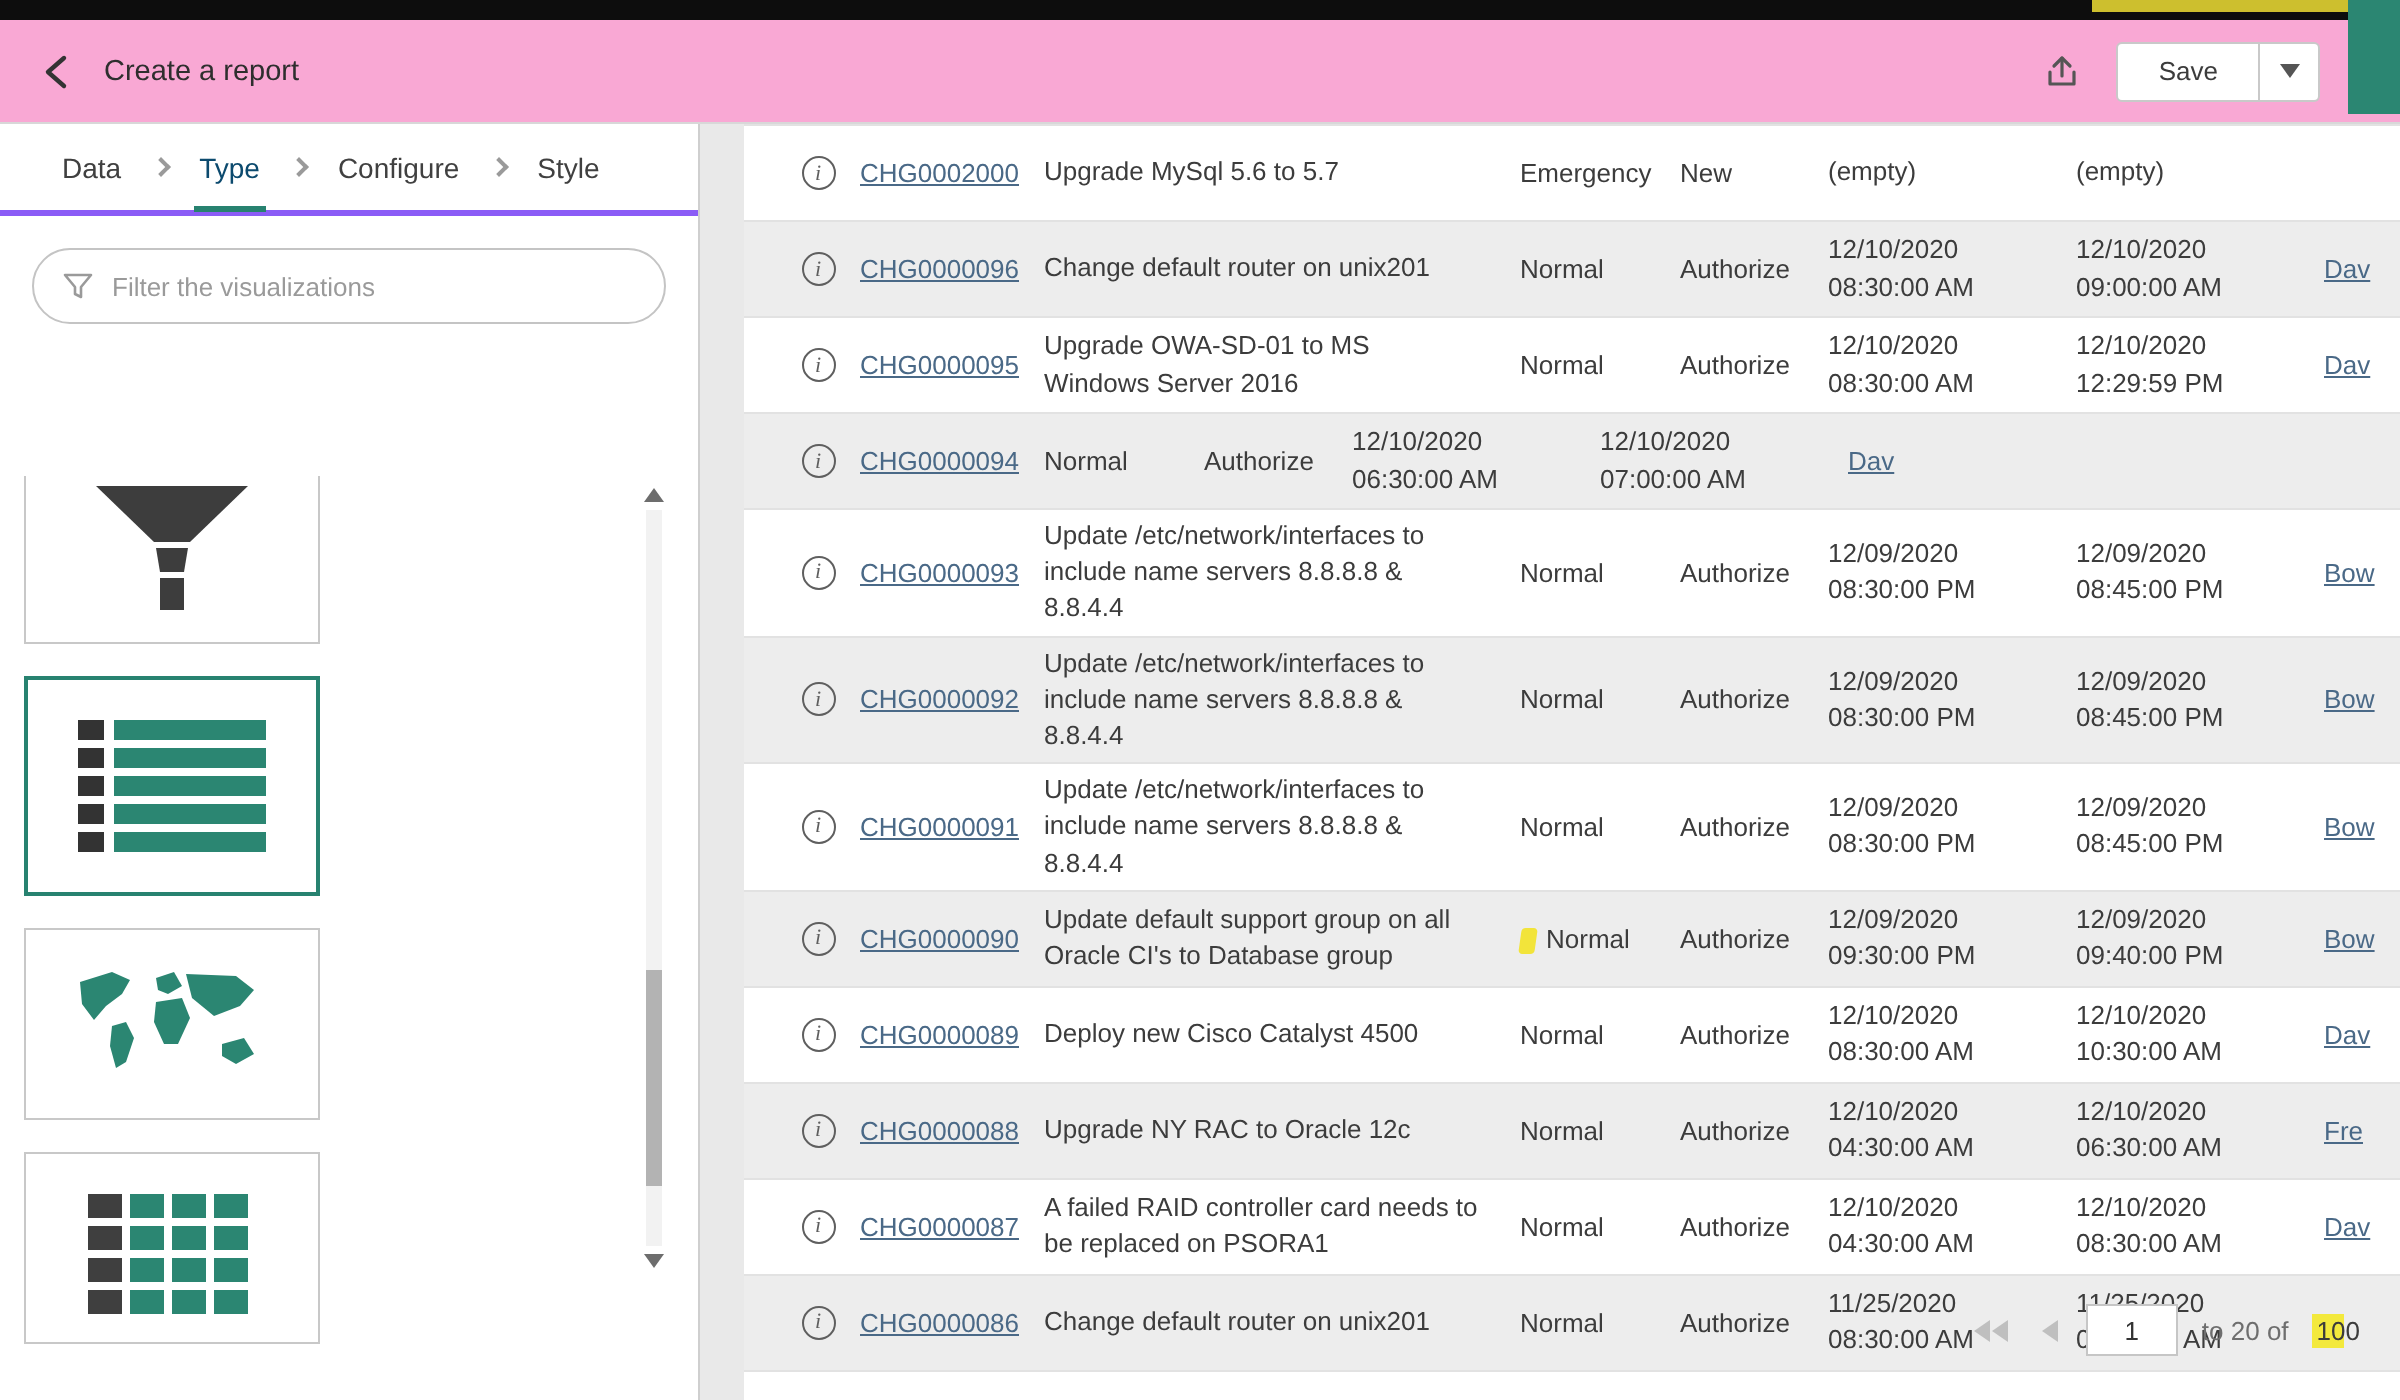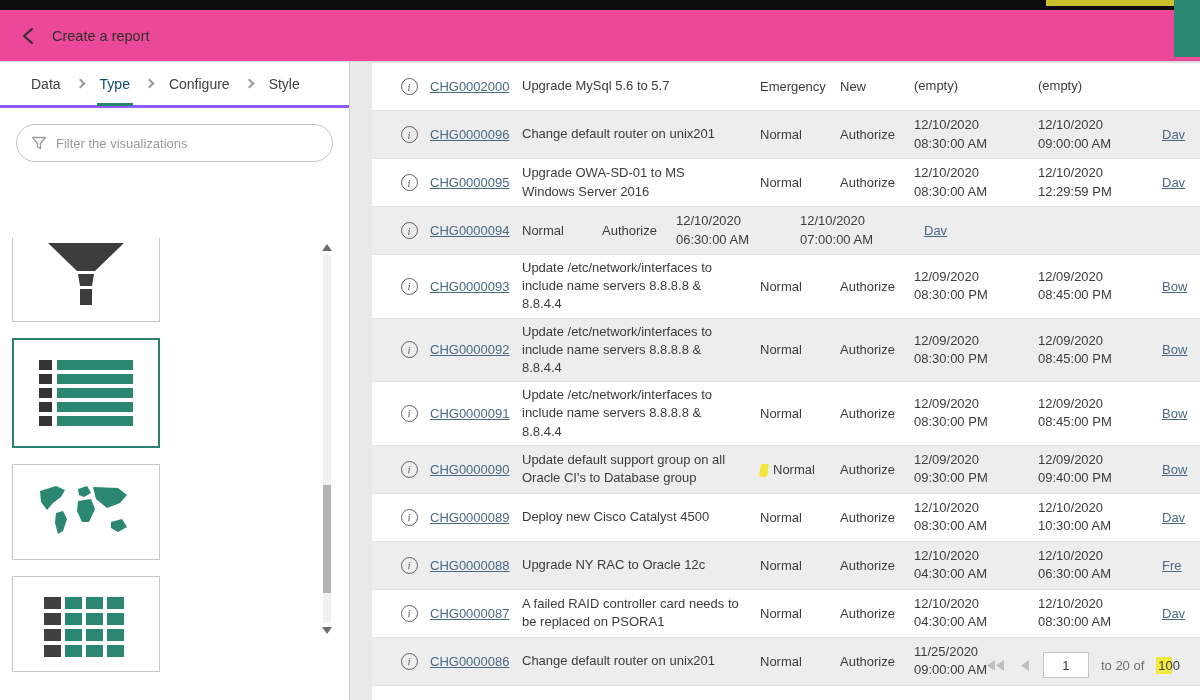--- a/index.html
+++ b/index.html
@@ -5,21 +5,21 @@
   * { margin:0; padding:0; box-sizing:border-box; }
   html,body { width:1200px; height:700px; overflow:hidden; }
   body { font-family:"Liberation Sans", sans-serif; background:#e9e9e9; position:relative; color:#3c3c3c; }
 
   
   .topbar { position:absolute; top:0; left:0; width:1200px; height:10px; background:#0d0d0d; z-index:6; }
   .topbar-yellow { position:absolute; left:1046px; top:0; width:128px; height:6px; background:#cdbf2e; }
   .corner-block { position:absolute; right:0; top:0; width:26px; height:57px; background:#2b8672; z-index:7; }
 
   
-  .header { position:absolute; top:10px; left:0; width:1200px; height:52px; background:#ec4899; border-bottom:1px solid #d8d8d8; display:flex; align-items:center; padding:0 40px 0 18px; z-index:5; }
+  .header { position:absolute; top:10px; left:0; width:1200px; height:52px; background:#f9a8d4; border-bottom:1px solid #d8d8d8; display:flex; align-items:center; padding:0 40px 0 18px; z-index:5; }
   .back-btn { background:none; border:none; cursor:pointer; display:flex; align-items:center; margin-right:12px; }
   .page-title { font-size:14.5px; color:#2e2e2e; font-weight:400; }
   .header-right { margin-left:auto; display:flex; align-items:center; gap:14px; }
   .icon-btn { background:none; border:none; cursor:pointer; display:flex; align-items:center; padding:4px; }
   .save-group { display:flex; }
   .save-btn { height:30px; padding:0 20px; background:#fff; border:1px solid #c9c9c9; border-radius:3px 0 0 3px; font-size:13px; color:#3c3c3c; cursor:pointer; font-family:inherit; }
   .caret-btn { height:30px; width:30px; background:#fff; border:1px solid #c9c9c9; border-left:none; border-radius:0 3px 3px 0; cursor:pointer; display:flex; align-items:center; justify-content:center; }
 
   
   .panel { position:absolute; top:62px; left:0; width:350px; bottom:0; background:#fff; border-right:1px solid #cfcfcf; z-index:4; }
@@ -79,20 +79,37 @@
 </div>
 <div class="corner-block"></div>
 
 <div class="header">
   <button class="back-btn">
     <svg width="22" height="22" viewBox="0 0 22 22">
         <polyline points="14,4 6,11 14,18" fill="none" stroke="#333" stroke-width="2.2" stroke-linecap="round" stroke-linejoin="round"></polyline>
       </svg>
   </button>
   <span class="page-title">Create a report</span>
+  <div class="header-right">
+    <button class="icon-btn">
+      <svg width="18" height="18" viewBox="0 0 18 18" fill="none" stroke="#555" stroke-width="1.6" stroke-linecap="round" stroke-linejoin="round">
+          <line x1="9" y1="2" x2="9" y2="11"></line>
+          <polyline points="5,6 9,2 13,6"></polyline>
+          <path d="M3,9 v6 h12 v-6"></path>
+        </svg>
+    </button>
+    <div class="save-group">
+      <button class="save-btn">Save</button>
+      <button class="caret-btn">
+        <svg width="10" height="7" viewBox="0 0 10 7">
+            <polygon points="0,0 10,0 5,7" fill="#555"></polygon>
+          </svg>
+      </button>
+    </div>
+  </div>
 </div>
 
 <div class="panel">
   <div class="steps">
       <span class="step">Data</span>
       <span class="step-chev"></span>
       <span class="step active">Type</span>
       <span class="step-chev"></span>
       <span class="step">Configure</span>
       <span class="step-chev"></span>
@@ -315,20 +332,21 @@
         <a class="c-asgn link">Dav</a>
       </div>
       <div class="trow alt">
         <span class="c-info">
           <span class="info">i</span>
         </span>
         <a class="c-num link">CHG0000086</a>
         <span class="c-desc">Change default router on unix201</span>
         <span class="c-pri">Normal</span>
         <span class="c-state">Authorize</span>
+        <span class="c-date">11/25/2020 08:30:00 AM</span>
         <span class="c-date">11/25/2020 09:00:00 AM</span>
         <a class="c-asgn link"></a>
       </div>
     </div>
 
   <div class="pagination">
     <button class="pg-btn">
       <svg width="17" height="11" viewBox="0 0 17 11">
           <polygon points="8,0 0,5.5 8,11" fill="#bfbfbf"></polygon>
           <polygon points="17,0 9,5.5 17,11" fill="#bfbfbf"></polygon>

